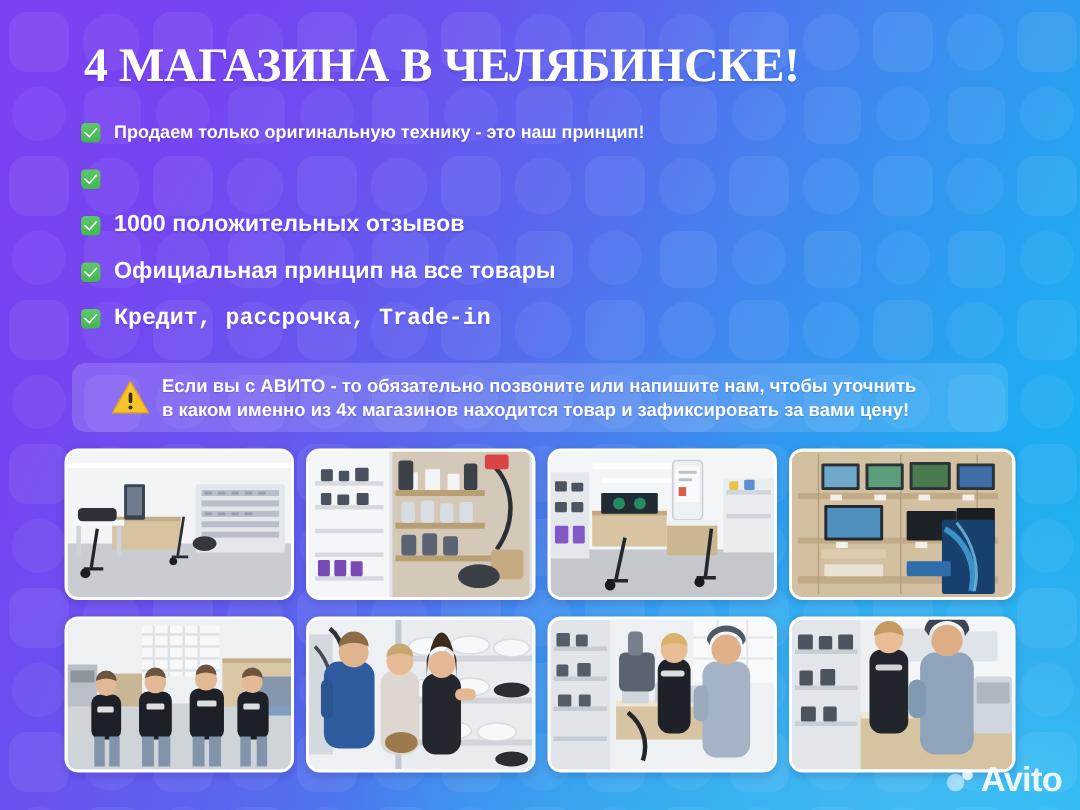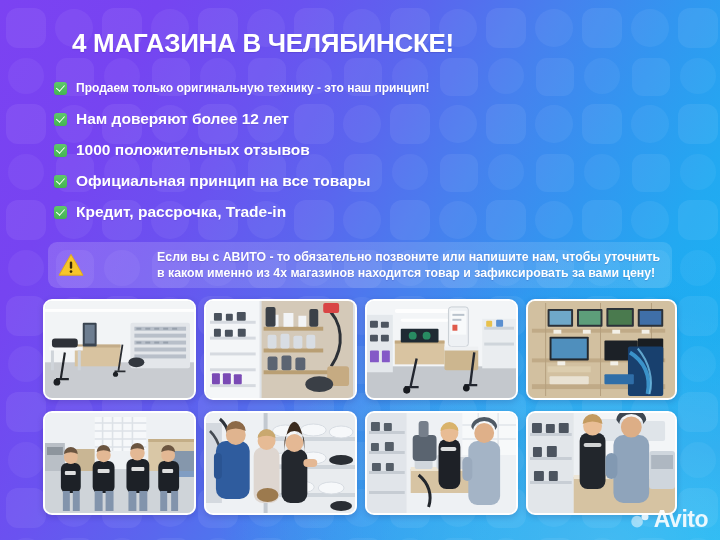--- a/index.html
+++ b/index.html
@@ -41,39 +41,40 @@
   
   #sheen {
     position:absolute; right:-10%; bottom:-22%;
     width:85%; height:72%;
     background:radial-gradient(ellipse at 70% 70%, rgba(255,255,255,.17) 0%, rgba(255,255,255,0) 62%);
     pointer-events:none;
   }
 
   
   #headline {
-    position:absolute; left:72px; top:26px;
-    font-size:26px; line-height:34px;
+    position:absolute; left:56px; top:26px;
+    font-size:32px; line-height:34px;
     font-weight:bold;
     color:#FFFFFF;
     letter-spacing:-0.3px;
     white-space:nowrap;
     text-shadow:0 1px 1px rgba(40,10,110,.18);
+    font-family:Liberation Serif, serif;
   }
 
   
   #bullets {
     position:absolute; left:54px; top:79px;
     width:560px;
   }
   .bullet {
     display:flex; align-items:center;
     height:18px; margin-bottom:13px;
   }
-  .bullet:last-child { margin-bottom:16px; }
+  .bullet:last-child { margin-bottom:16px;font-family:Liberation Mono, monospace; }
   .chk {
     width:13px; height:13px; flex:0 0 13px;
     border-radius:3px;
     background:linear-gradient(180deg,#5FC86B 0%,#43B551 100%);
     position:relative;
     margin-right:9px;
     box-shadow:0 0 0 .5px rgba(0,0,0,.06);
   }
   .chk::after {
     content:"";
@@ -90,22 +91,21 @@
   }
   .bullet.strong .bullet-text { font-size:12px; }
 
   
   #warn {
     position:absolute; left:48px; top:242px;
     width:624px; height:46px;
     border-radius:9px;
     background:linear-gradient(100deg, rgba(255,255,255,.155) 0%, rgba(255,255,255,.135) 55%, rgba(255,255,255,.115) 100%);
     display:flex; align-items:center;
-    padding:0 12px 0 10px;
-    justify-content:space-between;
+    padding:0 12px 0 26px;
   }
   #warn-icon { flex:0 0 26px; width:26px; height:26px; margin-right:8px; }
   #warn-text {
     font-size:12.3px; line-height:16.5px;
     color:#FFFFFF; font-weight:bold;
     text-shadow:0 1px 1px rgba(30,10,100,.18);
   }
   #warn-text span { display:block; white-space:nowrap; }
 
   
@@ -181,21 +181,20 @@
 
   <div id="bullets">
 
     <div class="bullet strong">
       <span class="chk"></span>
       <span class="bullet-text">Продаем только оригинальную технику - это наш принцип!</span>
     </div>
 
     <div class="bullet">
       <span class="chk"></span>
-      <span class="bullet-text">Нам доверяют более 12 лет</span>
     </div>
 
     <div class="bullet">
       <span class="chk"></span>
       <span class="bullet-text">1000 положительных отзывов</span>
     </div>
 
     <div class="bullet">
       <span class="chk"></span>
       <span class="bullet-text">Официальная принцип на все товары</span>

